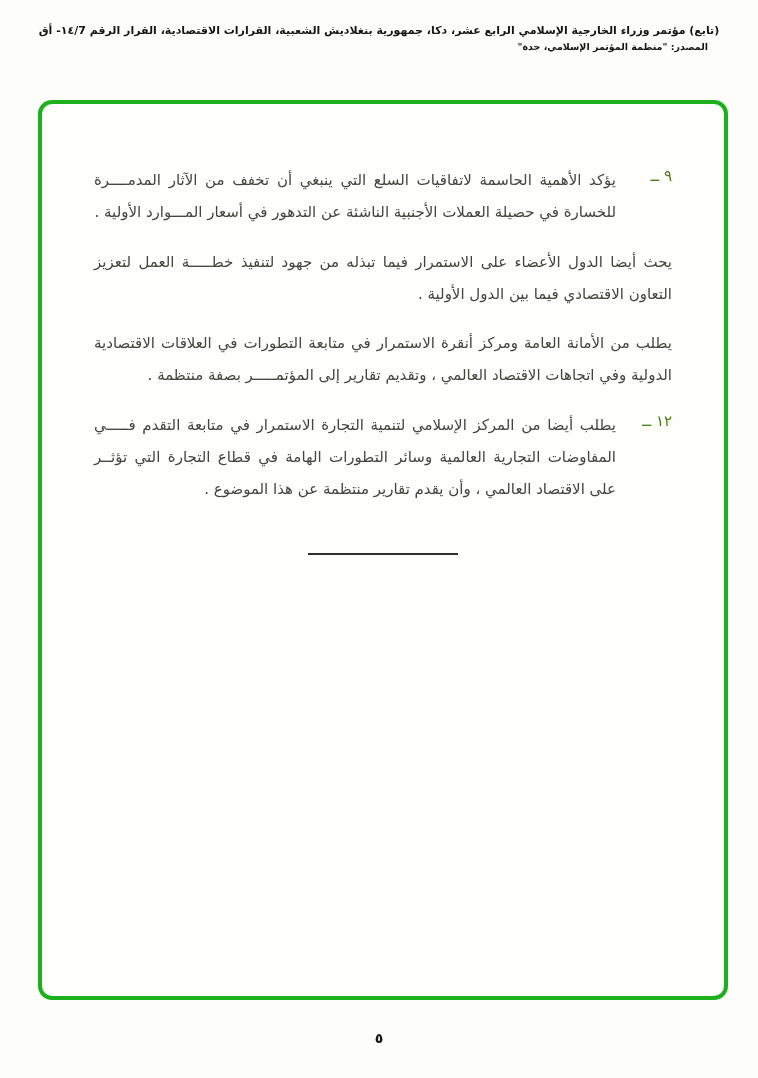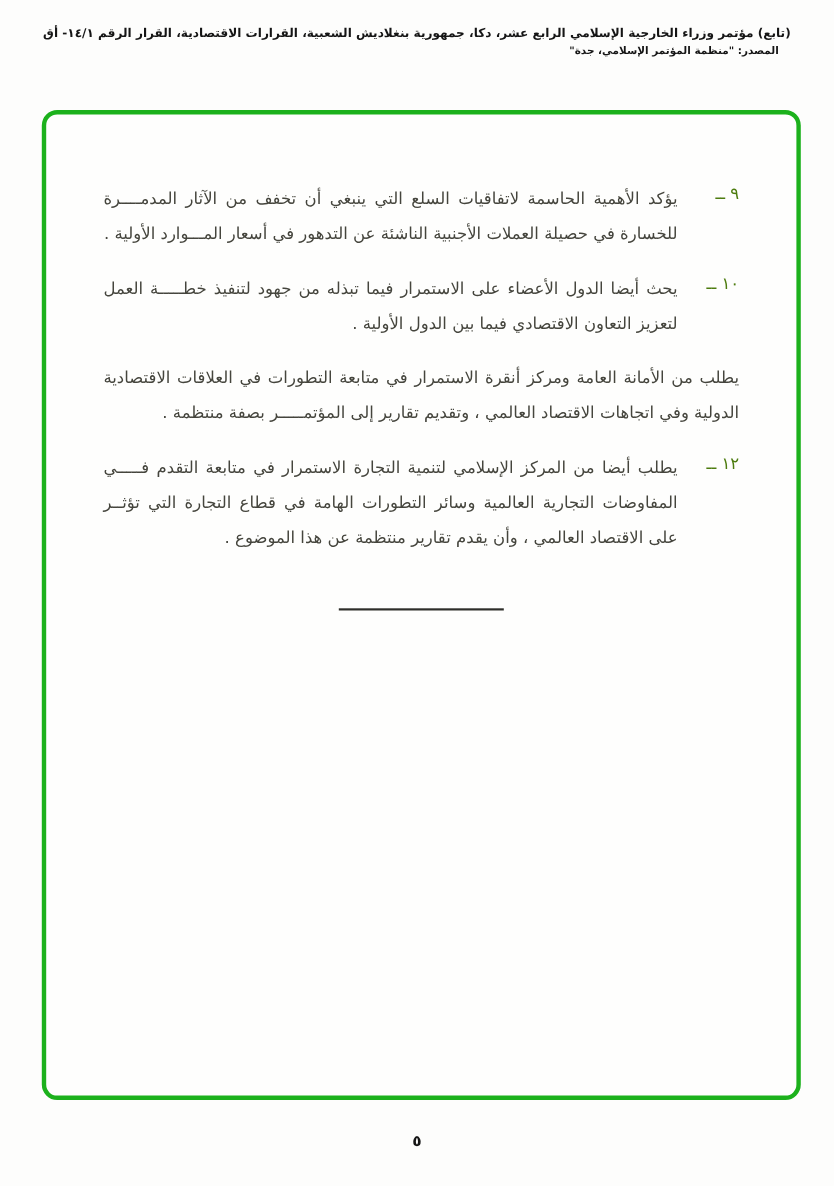--- a/index.html
+++ b/index.html
@@ -95,34 +95,33 @@
       text-align: center;
       font-size: 14px;
       font-weight: bold;
       color: #151515;
     }
   </style>
 </head>
 <body>
 
 <div class="doc-header">
-  <div class="line1">(تابع) مؤتمر وزراء الخارجية الإسلامي الرابع عشر، دكا، جمهورية بنغلاديش الشعبية، القرارات الاقتصادية، القرار الرقم ١٤/١- أق</div>
+  <div class="line1">(تابع) مؤتمر وزراء الخارجية الإسلامي الرابع عشر، دكا، جمهورية بنغلاديش الشعبية، القرارات الاقتصادية، القرار الرقم ١٤/7- أق</div>
   <div class="line2">المصدر: "منظمة المؤتمر الإسلامي، جدة"</div>
 </div>
 
 <div class="frame">
   <div class="content">
 
     <div class="item">
       <span class="num">٩ ــ</span>
       <p class="body-text"><span class="kw">يؤكد</span><span> الأهمية الحاسمة لاتفاقيات السلع التي ينبغي أن تخفف من الآثار المدمــــرة للخسارة في حصيلة العملات الأجنبية الناشئة عن التدهور في أسعار المـــوارد الأولية .</span></p>
     </div>
 
     <div class="item">
-      <span class="num">١٠ ــ</span>
       <p class="body-text"><span class="kw">يحث أيضا</span><span> الدول الأعضاء على الاستمرار فيما تبذله من جهود لتنفيذ خطـــــة العمل لتعزيز التعاون الاقتصادي فيما بين الدول الأولية .</span></p>
     </div>
 
     <div class="item">
       <p class="body-text"><span class="kw">يطلب</span><span> من الأمانة العامة ومركز أنقرة الاستمرار في متابعة التطورات في العلاقات الاقتصادية الدولية وفي اتجاهات الاقتصاد العالمي ، وتقديم تقارير إلى المؤتمـــــر بصفة منتظمة .</span></p>
     </div>
 
     <div class="item">
       <span class="num">١٢ ــ</span>
       <p class="body-text"><span class="kw">يطلب أيضا</span><span> من المركز الإسلامي لتنمية التجارة الاستمرار في متابعة التقدم فـــــي المفاوضات التجارية العالمية وسائر التطورات الهامة في قطاع التجارة التي تؤثــر على الاقتصاد العالمي ، وأن يقدم تقارير منتظمة عن هذا الموضوع .</span></p>

